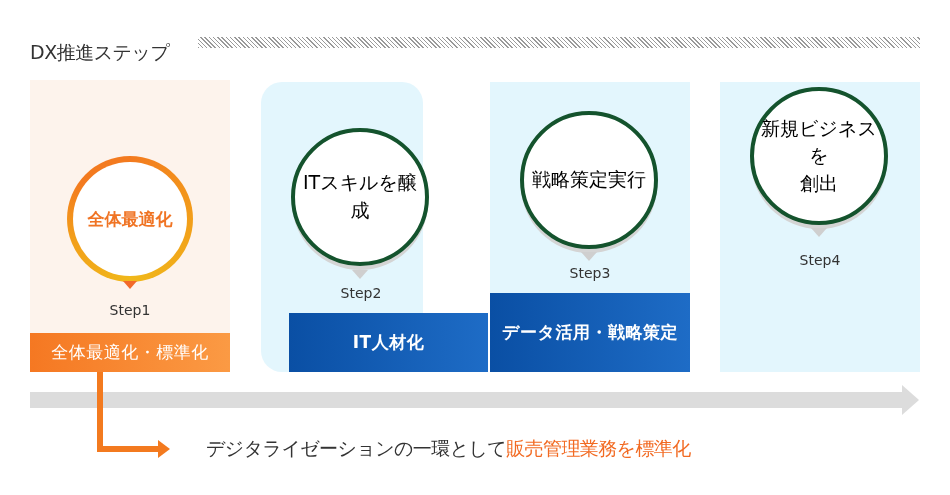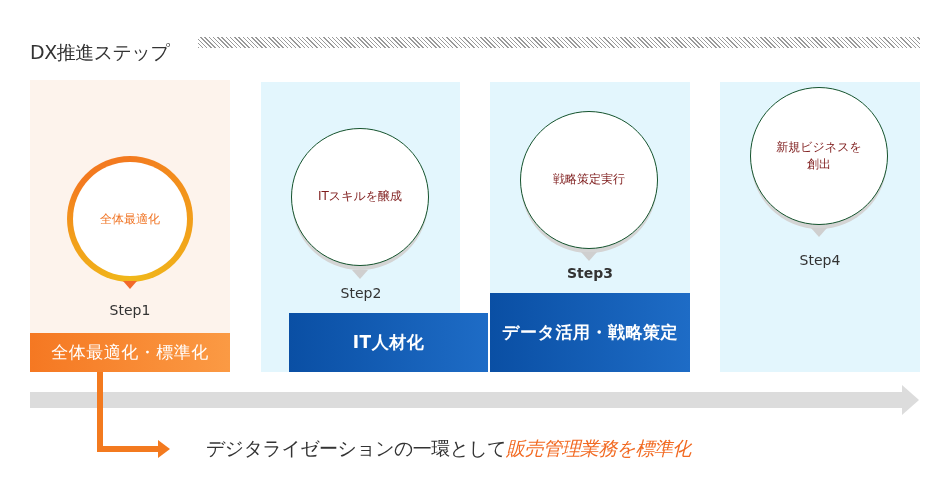--- a/index.html
+++ b/index.html
@@ -4,56 +4,56 @@
 <style>
   * { box-sizing: border-box; margin: 0; padding: 0; }
   body { width: 950px; height: 495px; background: #ffffff; position: relative; overflow: hidden;
          font-family: "DejaVu Sans", "Liberation Sans", sans-serif; color: #333; }
   .title { position: absolute; left: 30px; top: 40px; font-size: 19px; color: #333; letter-spacing: -0.5px; }
   .hatch { position: absolute; left: 198px; top: 37px; width: 722px; height: 11px;
            background-image: repeating-linear-gradient(45deg, #9a9a9a 0 1px, #ffffff 1px 3px); }
   .col { position: absolute; }
   .col1 { left: 30px; top: 80px; width: 200px; height: 292px; background: #FDF3EC; }
   .colb { background: #E3F6FD; }
-  .col2 { left: 261px; top: 82px; width: 199px; height: 290px; }
+  .col2 { left: 261px; top: 82px; width: 162px; height: 290px; border-radius: 21px; }
   .col3 { left: 490px; top: 82px; width: 200px; height: 290px; padding-left: 31px; }
   .col4 { left: 720px; top: 82px; width: 200px; height: 290px; }
 
   .ring { position: absolute; width: 126px; height: 126px; border-radius: 50%;
           background: conic-gradient(from 0deg, #F37A1F, #F29E1A 25%, #F0B81A 50%, #F29E1A 70%, #F37A1F 85%, #F37A1F);
           padding: 6px; }
   .ring-inner { width: 100%; height: 100%; border-radius: 50%; background: #fff; display: flex; align-items: center; justify-content: center;
-                color: #F07424; font-weight: normal; font-size: 12px; }
+                color: #F07424; font-weight: bold; font-size: 17px; }
   .ring-tip { position: absolute; width: 0; height: 0; border-left: 7px solid transparent; border-right: 7px solid transparent;
               border-top: 8px solid #F2692A; }
 
   .bubble { position: absolute; width: 138px; height: 138px; border-radius: 50%; background: #fff;
-            border: 1px solid #14532d; box-shadow: 0 5px 0 -1px #d4d4d4;
+            border: 4px solid #14532d; box-shadow: 0 5px 0 -1px #d4d4d4;
             display: flex; align-items: center; justify-content: center; text-align: center;
-            font-size: 12px; color: #7f1d1d; line-height: 1.45; }
+            font-size: 19px; color: #000000; line-height: 1.45; }
   .bubble-tip { position: absolute; width: 0; height: 0; border-left: 8px solid transparent; border-right: 8px solid transparent;
                 border-top: 9px solid #cfcfcf; }
 
   .step { position: absolute; font-size: 14px; color: #333; width: 200px; text-align: center; }
 
   .bar { position: absolute; display: flex; align-items: center; justify-content: center; color: #fff; font-size: 17px; font-weight: bold; letter-spacing: 0.5px; }
   .bar-orange { background: linear-gradient(90deg, #F57822, #FB9A44); font-weight: normal; }
   .bar-blue { background: linear-gradient(90deg, #0A4FA4, #1E6CC6); }
 
   .timeline { position: absolute; left: 30px; top: 392px; width: 872px; height: 16px; background: #DCDCDC; }
   .timeline-head { position: absolute; left: 902px; top: 385px; width: 0; height: 0;
                    border-top: 15px solid transparent; border-bottom: 15px solid transparent; border-left: 17px solid #DCDCDC; }
 
   .conn-v { position: absolute; left: 97px; top: 372px; width: 6px; height: 80px; background: #F37A1F; }
   .conn-h { position: absolute; left: 97px; top: 446px; width: 62px; height: 6px; background: #F37A1F; }
   .conn-head { position: absolute; left: 158px; top: 440px; width: 0; height: 0;
                border-top: 9px solid transparent; border-bottom: 9px solid transparent; border-left: 12px solid #F37A1F; }
 
   .note { position: absolute; left: 206px; top: 436px; font-size: 19px; color: #333; letter-spacing: -0.6px; }
-  .note .hl { color: #F26A22; font-style: italic; }
+  .note .hl { color: #F26A22; }
 </style>
 </head>
 <body>
 
 <div class="title">DX推進ステップ</div>
 <div class="hatch"></div>
 
 <div class="col col1">
   <div class="ring" style="left:37px; top:76px;">
     <div class="ring-inner">全体最適化</div>
@@ -70,21 +70,21 @@
   <div class="bubble-tip" style="left:91px; top:188px;"></div>
   <div class="step" style="left:0; top:203px;">Step2</div>
   <div class="bar bar-blue" style="left:0; top:231px; width:199px; height:59px;margin-left:28px;">IT人材化</div>
 </div>
 
 <div class="col colb col3">
   <div class="bubble" style="left:30px; top:29px;">
     <span>戦略策定実行</span>
   </div>
   <div class="bubble-tip" style="left:91px; top:170px;"></div>
-  <div class="step" style="left:0; top:183px;font-weight:bold;">Step3</div>
+  <div class="step" style="left:0; top:183px;">Step3</div>
   <div class="bar bar-blue" style="left:0; top:211px; width:200px; height:79px;">データ活用・戦略策定</div>
 </div>
 
 <div class="col colb col4">
   <div class="bubble" style="left:30px; top:5px;">
     <div>
       <div>新規ビジネスを</div>
       <div>創出</div>
     </div>
   </div>

